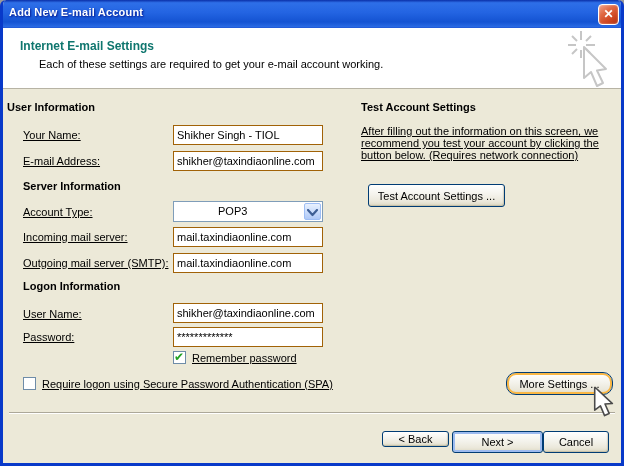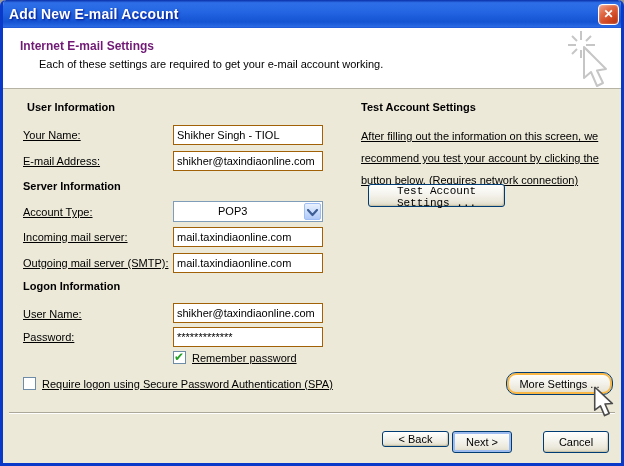--- a/index.html
+++ b/index.html
@@ -11,36 +11,36 @@
     background:#ECE9D8; overflow:hidden;
     border-left:3px solid #0839C9; border-right:3px solid #0839C9; border-bottom:3px solid #0839C9;
     border-radius:6px 6px 0 0;
   }
   .titlebar {
     position:absolute; top:0; left:-3px; right:-3px; height:28px;
     background:linear-gradient(180deg,#0A2FA8 0%,#2E6FE8 10%,#2364E2 45%,#1453D2 78%,#2A6AE4 96%,#1B50CE 100%);
     border-radius:6px 6px 0 0;
   }
   .title-text {
-    position:absolute; left:9px; top:6px; color:#fff; font-size:14px; font-weight:bold;
+    position:absolute; left:9px; top:6px; color:#fff; font-size:11px; font-weight:bold;
     text-shadow:1px 1px 2px #00138C; letter-spacing:.2px; white-space:nowrap;
   }
   .close-btn {
     position:absolute; right:5px; top:4px; width:21px; height:21px;
     border:1px solid #fff; border-radius:4px; cursor:pointer;
     background:linear-gradient(145deg,#F2A38B 0%,#E06A45 35%,#CE4520 70%,#AE3110 100%);
     box-shadow:inset 0 0 2px rgba(255,255,255,.6);
     color:#fff; font-size:12px; font-weight:bold; line-height:19px; text-align:center;
   }
 
   .header {
     position:absolute; top:28px; left:0; right:0; height:61px;
     background:#FFFFFF; border-bottom:1px solid #B7B3A4;
   }
-  .header-title { position:absolute; left:17px; top:11px; font-size:12px; font-weight:bold; color:#701a75; }
+  .header-title { position:absolute; left:17px; top:11px; font-size:12px; font-weight:bold; color:#0f766e; }
   .header-sub   { position:absolute; left:36px; top:30px; font-size:11px; color:#000; }
   .watermark { position:absolute; right:6px; top:2px; }
 
   .sec-heading { position:absolute; font-size:11px; font-weight:bold; color:#000; white-space:nowrap; }
   .lbl { position:absolute; font-size:11px; color:#000; white-space:nowrap;text-decoration:underline; }
 
   .xp-input {
     position:absolute; height:20px; border:1px solid #a16207; background:#fff;
     font-family:"Liberation Sans", sans-serif; font-size:11px; color:#000; padding:0 3px;
   }
@@ -102,21 +102,21 @@
           <line x1="5" y1="6" x2="10" y2="11"></line>
           <line x1="24" y1="6" x2="19" y2="11"></line>
           <line x1="5" y1="24" x2="10" y2="19"></line>
           <line x1="19" y1="19" x2="23" y2="23"></line>
         </g>
         <path d="M17 17 L17 48 L24 42 L30 56 L36 53 L30 40.5 L39 39 Z" fill="none" stroke="#C6C6C6" stroke-width="2" stroke-linejoin="round"></path>
       </svg>
     </div>
   </div>
 
-  <div class="sec-heading" style="left:24px; top:101px;">User Information</div>
+  <div class="sec-heading" style="left:4px; top:101px;">User Information</div>
 
   <div class="lbl" style="left:20px; top:129px;">Your Name:</div>
   <input class="xp-input" style="left: 170px; top: 125px; width: 150px;" value="Shikher Singh - TIOL">
 
   <div class="lbl" style="left:20px; top:155px;">E-mail Address:</div>
   <input class="xp-input" style="left: 170px; top: 151px; width: 150px;" value="shikher@taxindiaonline.com">
 
   <div class="sec-heading" style="left:20px; top:180px;">Server Information</div>
 
   <div class="lbl" style="left:20px; top:206px;">Account Type:</div>
@@ -145,28 +145,28 @@
 
   <div class="checkbox" style="left:170px; top:351px;">
     <span class="mark">✔</span>
   </div>
   <div class="lbl" style="left:189px; top:352px;">Remember password</div>
 
   <div class="checkbox" style="left:20px; top:377px;"></div>
   <div class="lbl" style="left:39px; top:378px;">Require logon using Secure Password Authentication (SPA)</div>
 
   <div class="sec-heading" style="left:358px; top:101px;text-align:right;">Test Account Settings</div>
-  <div class="lbl" style="left:358px; top:125px; width:252px; white-space:normal; line-height:22px;">After filling out the information on this screen, we recommend you test your account by clicking the button below. (Requires network connection)</div>
-  <button class="xp-btn" style="left:365px; top:184px; width:137px; height:23px;font-family:Liberation Mono, monospace;">Test Account Settings ...</button>
+  <div class="lbl" style="left:358px; top:125px; width:252px; white-space:normal; line-height:12px;">After filling out the information on this screen, we recommend you test your account by clicking the button below. (Requires network connection)</div>
+  <button class="xp-btn" style="left:365px; top:184px; width:137px; height:23px;">Test Account Settings ...</button>
 
   <button class="xp-btn hover" style="left:503px; top:372px; width:107px; height:23px;">More Settings ...</button>
 
   <div class="divider"></div>
   <button class="xp-btn" style="left:379px; top:431px; width:67px; height:16px;">&lt; Back</button>
-  <button class="xp-btn default" style="left:449px; top:431px; width:60px; height:22px;">Next &gt;</button>
+  <button class="xp-btn default" style="left:449px; top:431px; width:91px; height:22px;">Next &gt;</button>
   <button class="xp-btn" style="left:540px; top:431px; width:66px; height:22px;">Cancel</button>
 
   <div class="cursor-overlay">
     <svg width="22" height="30" viewBox="0 0 15 21">
       <path d="M1 0 L1 16.2 L5.0 13.2 L7.9 20 L11.1 18.5 L8.2 11.9 L13.4 11.6 Z" fill="#FFFFFF" stroke="#4A4A4A" stroke-width="1.1" stroke-linejoin="round"></path>
     </svg>
   </div>
 
 </div>
 

